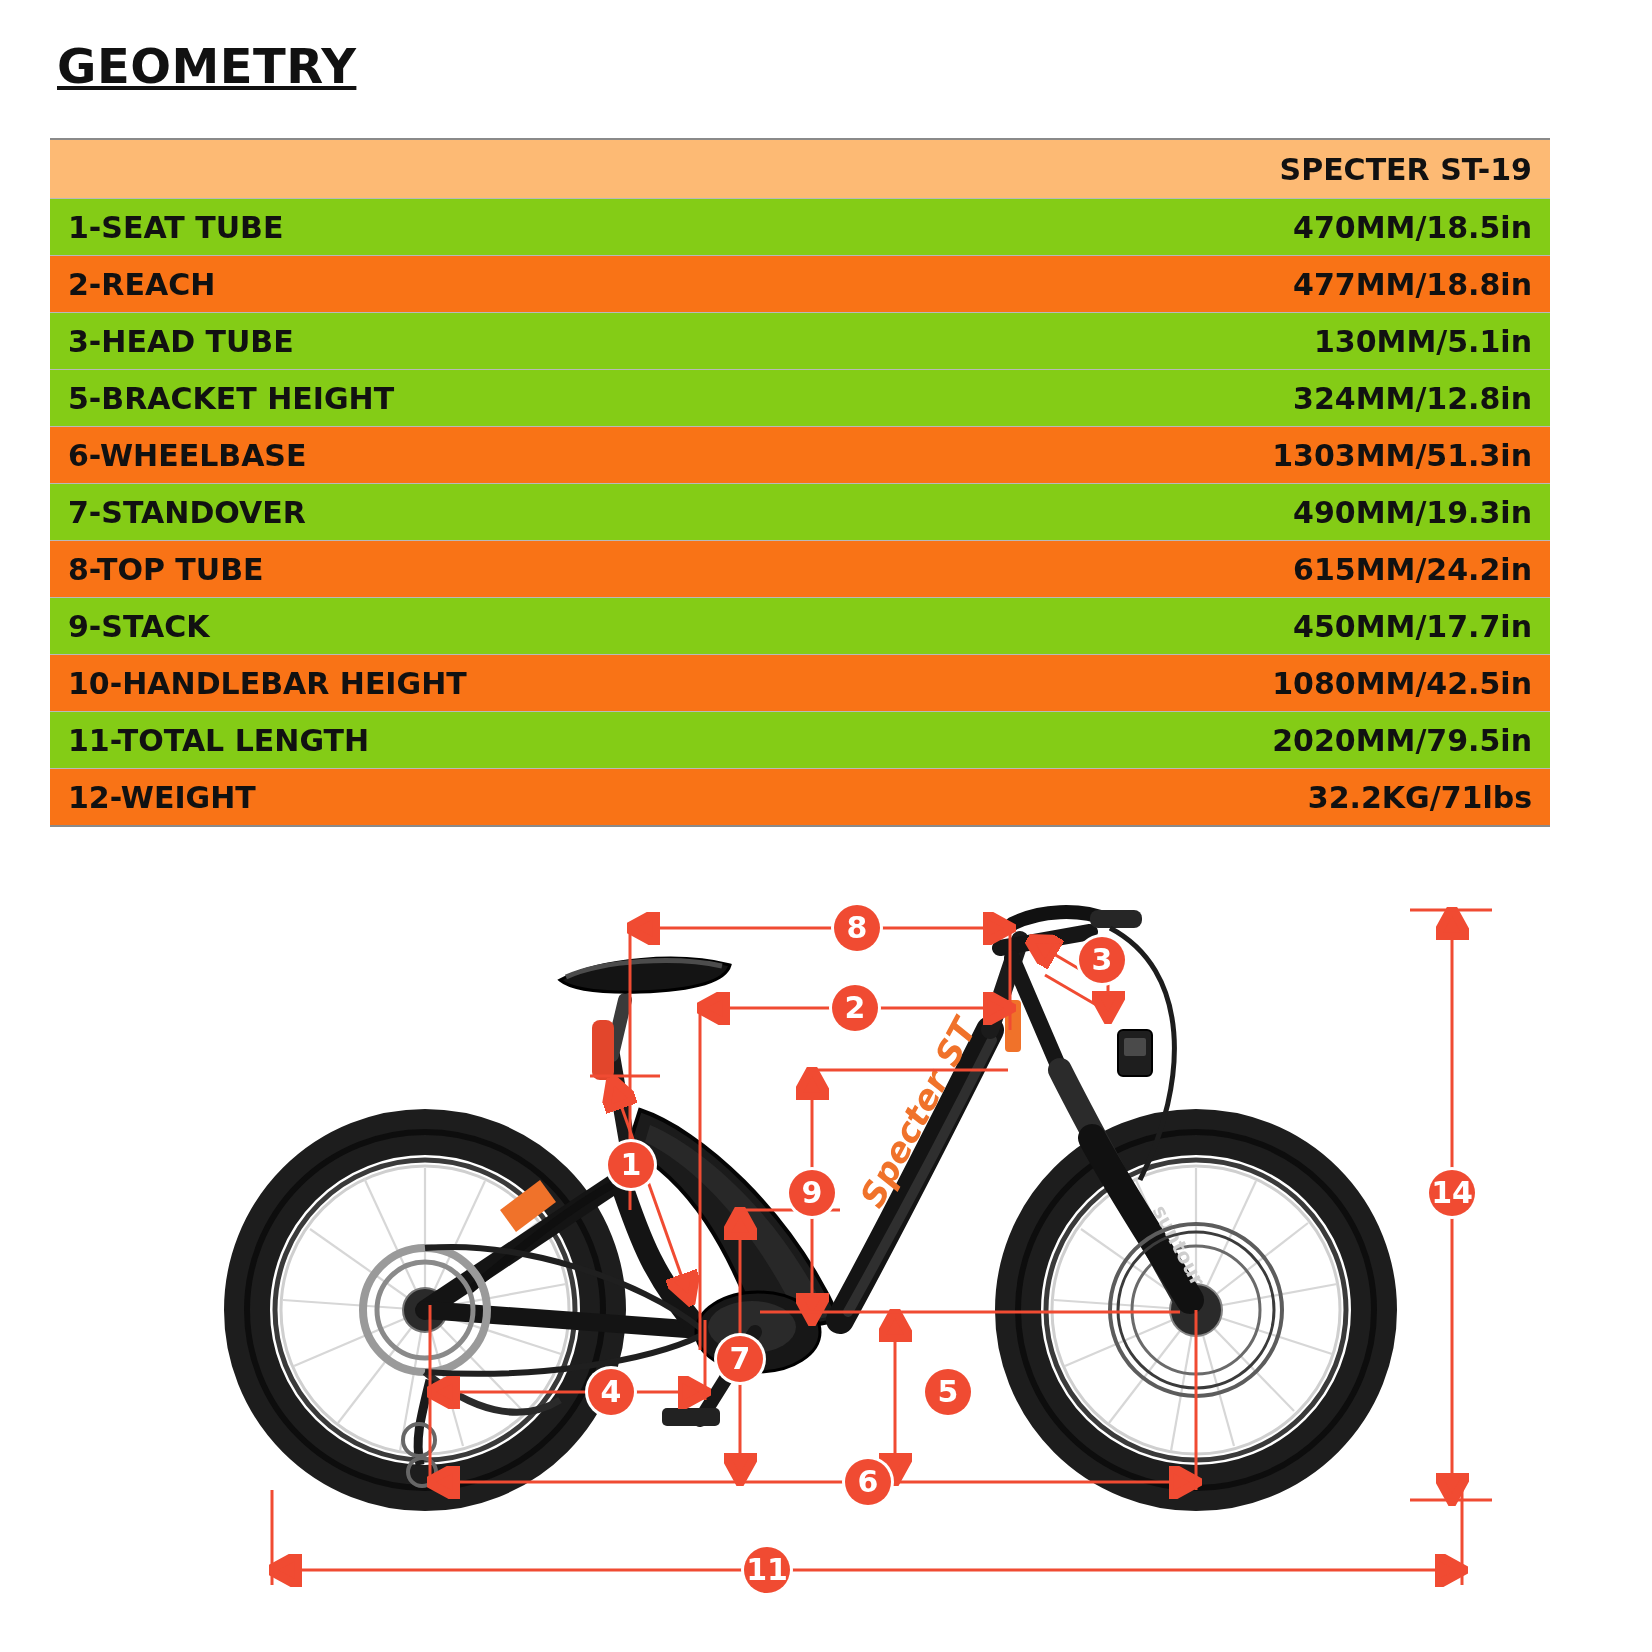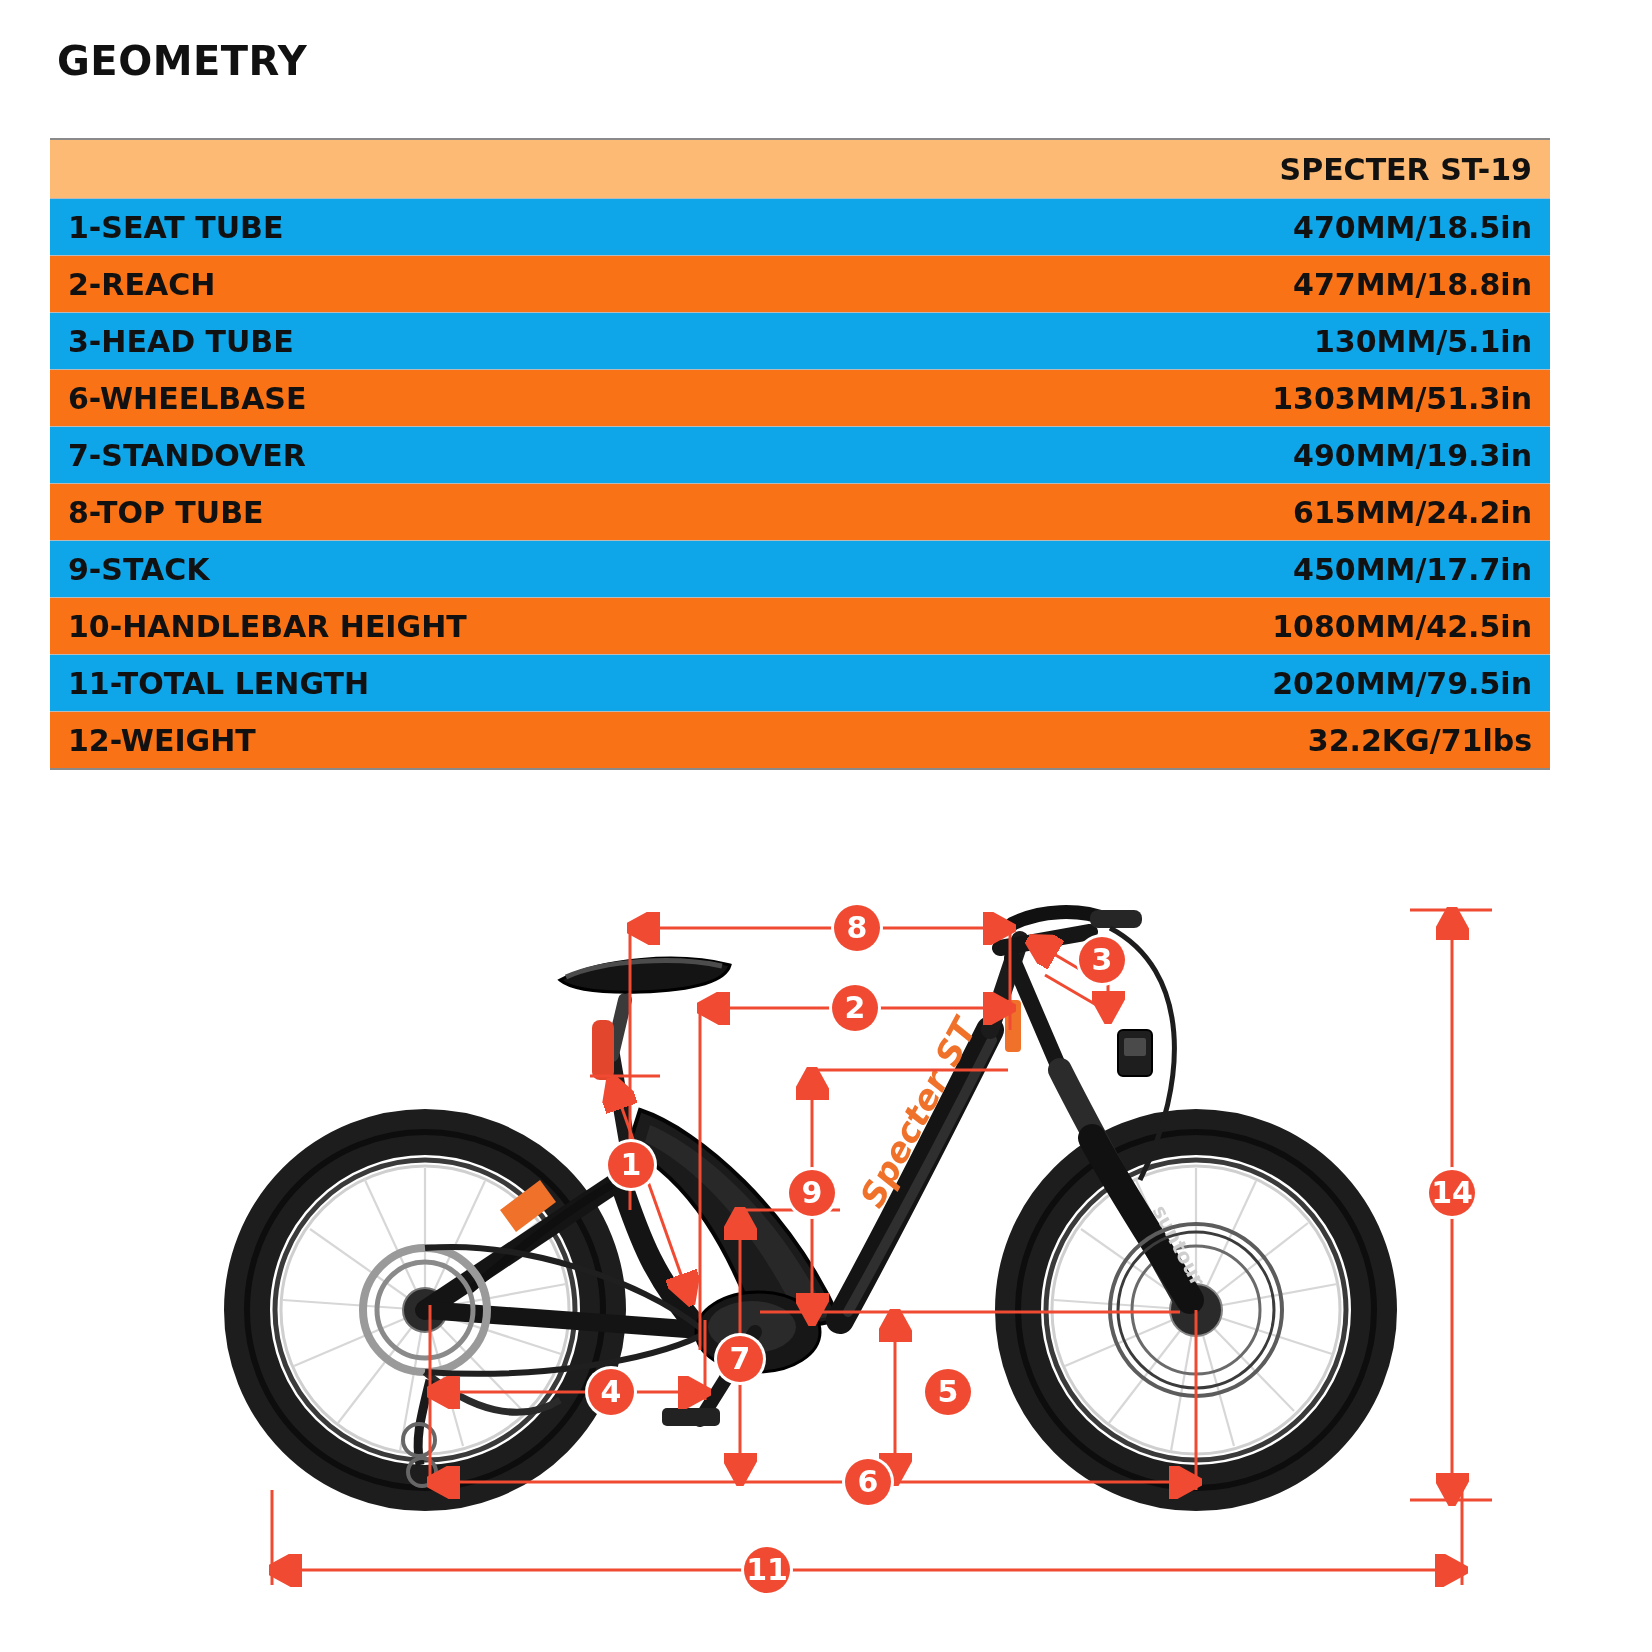--- a/index.html
+++ b/index.html
@@ -17,24 +17,25 @@
   }
   .page {
     position: relative;
     width: 1652px;
     height: 1652px;
   }
   .title {
     position: absolute;
     left: 57px;
     top: 38px;
-    font-size: 40px;
+    font-size: 48px;
     font-weight: bold;
     letter-spacing: 0.5px;
     color: #111;
+    text-decoration: underline;
   }
   table.geo {
     position: absolute;
     left: 50px;
     top: 138px;
     width: 1500px;
     border-collapse: collapse;
     table-layout: fixed;
   }
   table.geo td {
@@ -45,21 +46,21 @@
     border-top: 1px solid #b9b9b9;
     border-bottom: 1px solid #b9b9b9;
     white-space: nowrap;
     overflow: hidden;
   }
   table.geo tr.head td {
     background: #fdba74;
     border-top: 2px solid #8a8a8a;
     height: 58px;
   }
-  table.geo tr.odd td { background: #0ea5e9; }
+  table.geo tr.odd td { background: #84cc16; }
   table.geo tr.even td { background: #f97316; }
   table.geo td.label { text-align: left; }
   table.geo td.value { text-align: right; }
   table.geo tr.last td { border-bottom: 2px solid #8a8a8a; }
 
   .diagram {
     position: absolute;
     left: 0;
     top: 880px;
     width: 1652px;
@@ -97,20 +98,24 @@
         <td class="label">1-SEAT TUBE</td>
         <td class="value">470MM/18.5in</td>
       </tr>
       <tr class="even">
         <td class="label">2-REACH</td>
         <td class="value">477MM/18.8in</td>
       </tr>
       <tr class="odd">
         <td class="label">3-HEAD TUBE</td>
         <td class="value">130MM/5.1in</td>
+      </tr>
+      <tr class="odd">
+        <td class="label">5-BRACKET HEIGHT</td>
+        <td class="value">324MM/12.8in</td>
       </tr>
       <tr class="even">
         <td class="label">6-WHEELBASE</td>
         <td class="value">1303MM/51.3in</td>
       </tr>
       <tr class="odd">
         <td class="label">7-STANDOVER</td>
         <td class="value">490MM/19.3in</td>
       </tr>
       <tr class="even">

